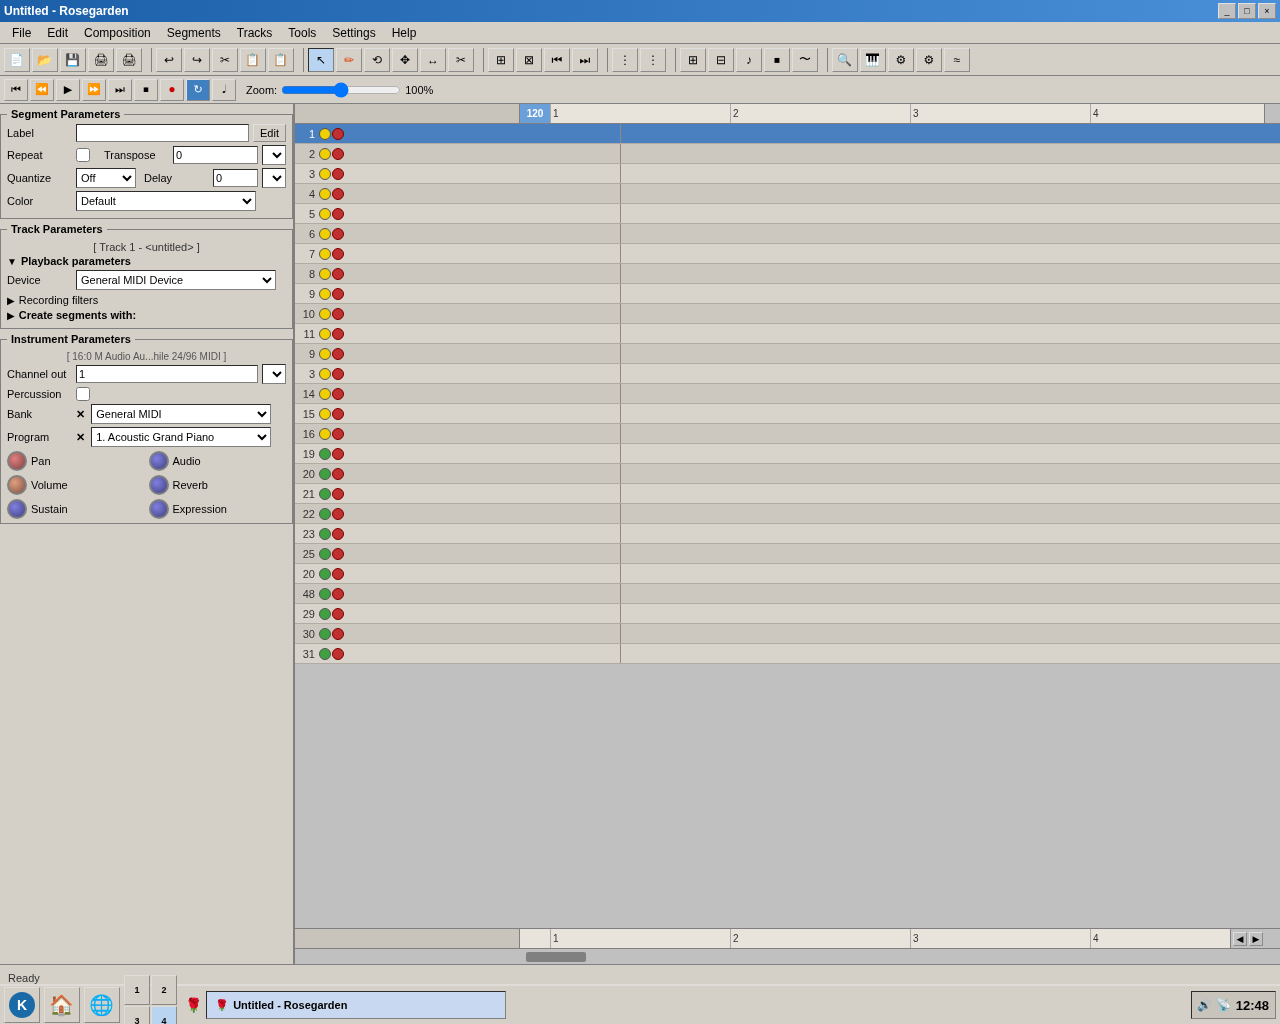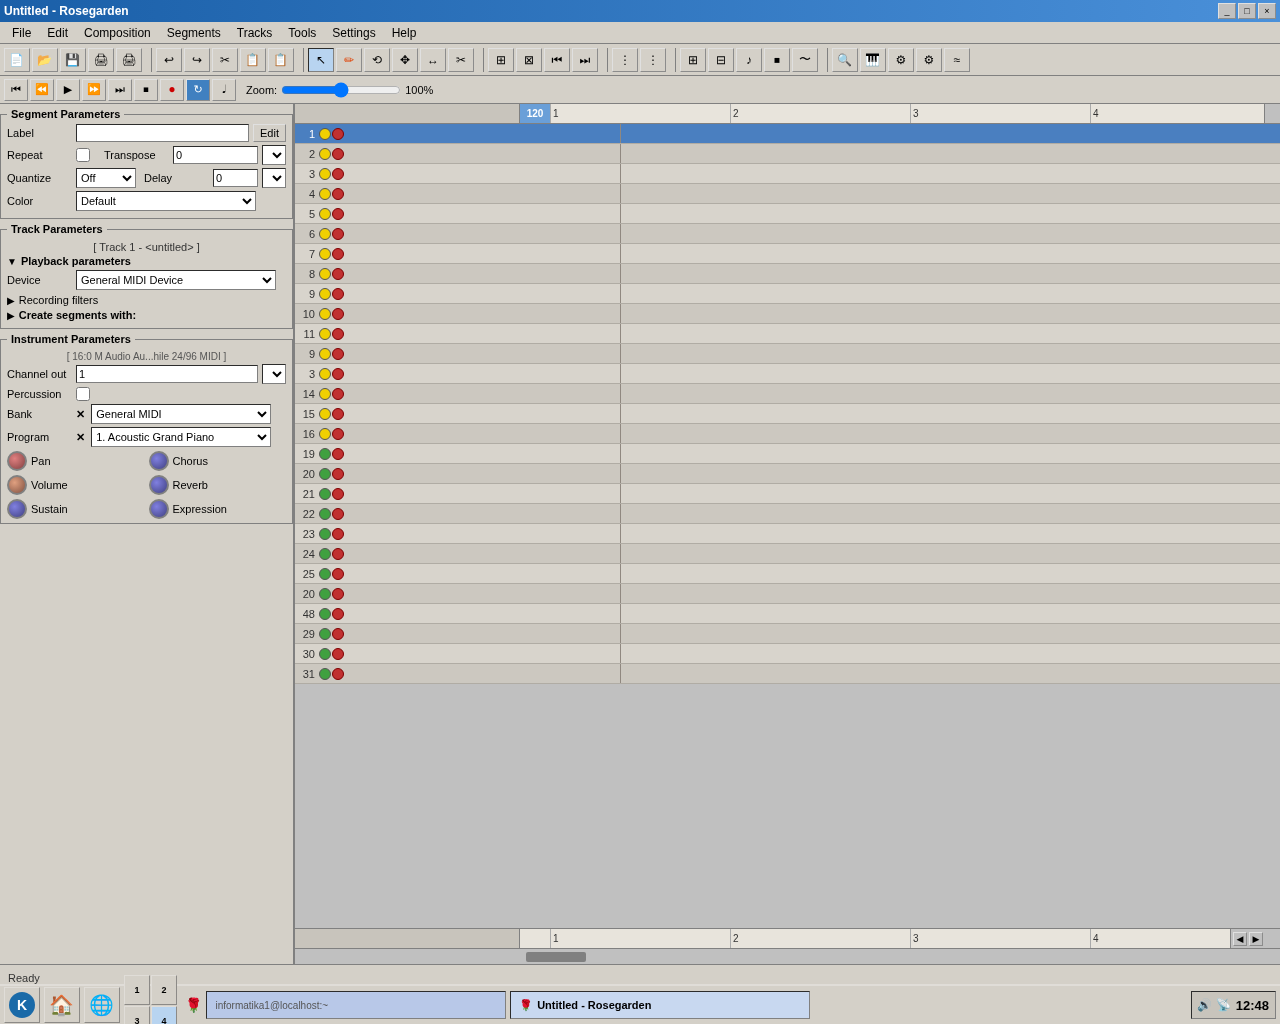--- a/index.html
+++ b/index.html
@@ -545,21 +545,21 @@
 
       <div class="knob-area">
 
         <div class="knob-item">
           <div class="knob" style="background:radial-gradient(circle at 35% 35%, #e08080, #804040);"></div>
           <span class="knob-label">Pan</span>
         </div>
 
         <div class="knob-item">
           <div class="knob" style="background:radial-gradient(circle at 35% 35%, #8080e0, #404080);"></div>
-          <span class="knob-label">Chorus</span>
+          <span class="knob-label">Audio</span>
         </div>
 
         <div class="knob-item">
           <div class="knob" style="background:radial-gradient(circle at 35% 35%, #e0a080, #805040);"></div>
           <span class="knob-label">Volume</span>
         </div>
 
         <div class="knob-item">
           <div class="knob" style="background:radial-gradient(circle at 35% 35%, #8080e0, #404080);"></div>
           <span class="knob-label">Reverb</span>
@@ -821,31 +821,20 @@
     <div class="track-icons">
       <div class="track-icon-mute " style="background:#40a040;"></div>
       <div class="track-icon-record"></div>
     </div>
     <div class="track-name">
             <untitled audio=""></untitled>
           </div>
     <div class="track-canvas" style="min-width:660px;"></div>
   </div>
         <div class="track-row">
-    <div class="track-num">24</div>
-    <div class="track-icons">
-      <div class="track-icon-mute " style="background:#40a040;"></div>
-      <div class="track-icon-record"></div>
-    </div>
-    <div class="track-name">
-            <untitled audio=""></untitled>
-          </div>
-    <div class="track-canvas" style="min-width:660px;"></div>
-  </div>
-        <div class="track-row">
     <div class="track-num">25</div>
     <div class="track-icons">
       <div class="track-icon-mute " style="background:#40a040;"></div>
       <div class="track-icon-record"></div>
     </div>
     <div class="track-name">
             <untitled audio=""></untitled>
           </div>
     <div class="track-canvas" style="min-width:660px;"></div>
   </div>
@@ -955,23 +944,20 @@
     </div>
     <div style="display:flex; gap:1px;">
       <div class="taskbar-desktop-btn">3</div>
       <div class="taskbar-desktop-btn" style="background:#b8d4f0;">4</div>
     </div>
   </div>
 
   <div style="display:flex; align-items:center; gap:4px; margin-left:4px;">
     <div style="font-size:14px;">🌹</div>
   </div>
-  <div class="taskbar-active-window">
-    <span style="font-size:10px; color:#555;">informatika1@localhost:~</span>
-  </div>
   <div class="taskbar-active-window" style="background:#c8d8f0; font-weight:bold;">
     <span>🌹</span>
     <span>Untitled - Rosegarden</span>
   </div>
 
   <div class="taskbar-spacer"></div>
 
   <div class="taskbar-tray">
     <span style="font-size:12px;">🔊</span>
     <span style="font-size:12px;">📡</span>

